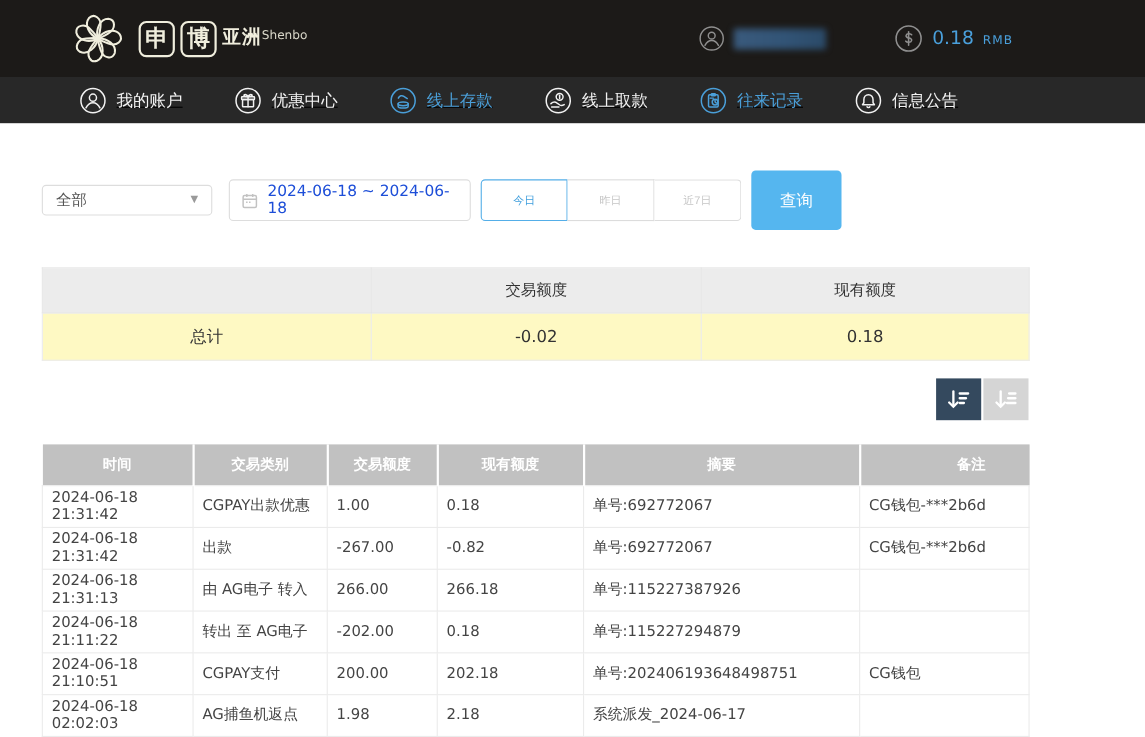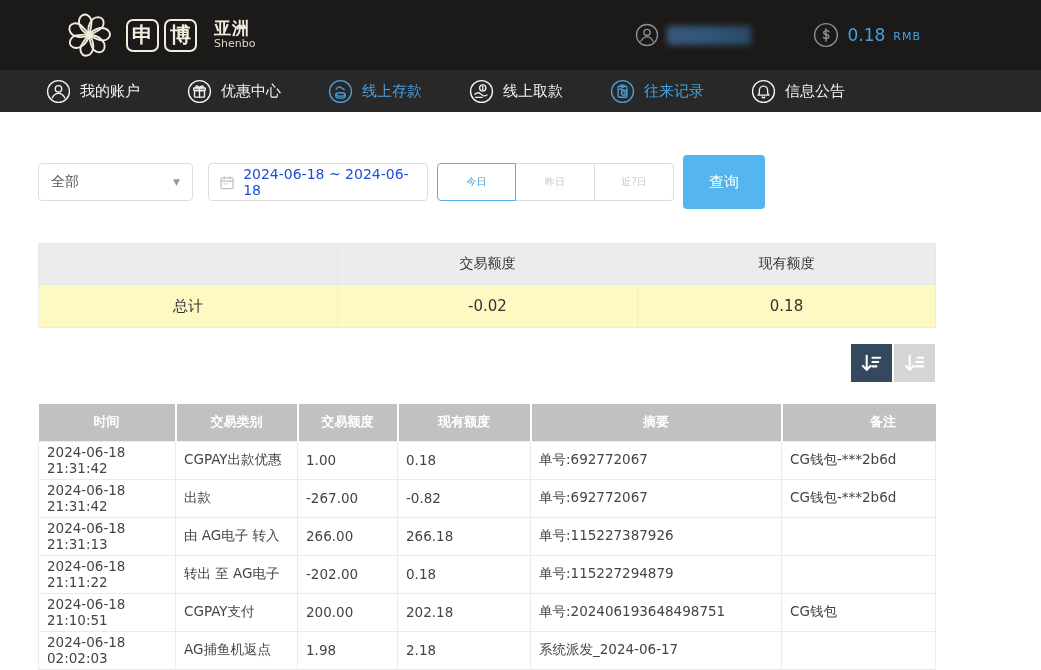--- a/index.html
+++ b/index.html
@@ -6,41 +6,41 @@
   body {
     width:1041px; height:670px; overflow:hidden; background:#fff;
     font-family:"DejaVu Sans","Liberation Sans",sans-serif;
   }
   
   .topbar { height:70px; background:#1c1a18; display:flex; align-items:center; justify-content:space-between; padding:0 120px 0 60px; }
   .logo { display:flex; align-items:center; cursor:pointer; }
   .logo-flower { margin-right:8px; }
   .logo-box { width:33px; height:33px; border:2px solid #f0eedd; border-radius:7px; color:#f0eedd;
     font-size:21px; font-weight:bold; display:flex; align-items:center; justify-content:center; margin-right:5px; }
-  .logo-right { display:flex; flex-direction:column; line-height:1.05; margin-left:12px; }
+  .logo-right { display:flex; flex-direction:row; line-height:1.05; margin-left:0; }
   .logo-region { color:#f0eedd; font-size:17px; font-weight:bold; letter-spacing:1px; }
   .logo-sub { color:#d8d6c8; font-size:11px; }
   .top-right { display:flex; align-items:center; gap:62px; }
   .user-chip { display:flex; align-items:center; gap:8px; cursor:pointer; }
   .blurbox { width:84px; height:19px; border-radius:2px;
     background:linear-gradient(90deg,#3a5a7c,#325476 55%,#2b4a68); filter:blur(3px); }
   .balance { display:flex; align-items:center; gap:8px; }
   .balance-amt { color:#4aa0dc; font-size:17px; }
   .balance-cur { color:#4aa0dc; font-size:11px; letter-spacing:1px; margin-top:3px; }
   .mono-icon { stroke:#8f8f8f; fill:none; stroke-width:1.3; stroke-linecap:round; stroke-linejoin:round; }
   
-  .navbar { height:42px; background:#282828; display:flex; align-items:center; padding-left:46px; gap:47px; }
+  .navbar { height:42px; background:#282828; display:flex; align-items:center; padding-left:72px; gap:47px;text-decoration:underline; }
   .nav-item { display:flex; align-items:center; gap:9px; color:#f2f2f2; font-size:15px; cursor:pointer; }
   .nav-item svg { stroke:#f2f2f2; fill:none; stroke-width:1.3; stroke-linecap:round; stroke-linejoin:round; }
   .nav-item.active { color:#4a9fd9; }
   .nav-item.active svg { stroke:#4a9fd9; }
   
   .content { padding:0 0 0 38px; width:935px; }
   .filter-row { margin-top:51px; display:flex; align-items:center; height:38px; }
-  .selectbox { width:155px; height:38px; border:1px solid #ddd; border-radius:4px; display:flex;
+  .selectbox { width:155px; height:28px; border:1px solid #ddd; border-radius:4px; display:flex;
     align-items:center; justify-content:space-between; padding:0 12px; color:#555; font-size:14px; cursor:pointer; }
   .sel-arrow { color:#9a9a9a; font-size:9px; }
   .datebox { width:220px; height:38px; border:1px solid #ddd; border-radius:4px; margin-left:15px;
     display:flex; align-items:center; gap:8px; padding:0 10px; color:#1d4ed8; font-size:14px; cursor:text; }
   .qgroup { display:flex; margin-left:9px; }
   .qbtn { width:79px; height:38px; background:#fff; border:1px solid #dcdcdc; border-left:none;
     color:#c6c6c6; font-size:10px; cursor:pointer; }
   .qbtn:first-child { border-left:1px solid #dcdcdc; border-radius:4px 0 0 4px; }
   .qbtn:last-child { border-radius:0 4px 4px 0; }
   .qbtn.active { border:1px solid #54aee8; color:#3f9edd; }

